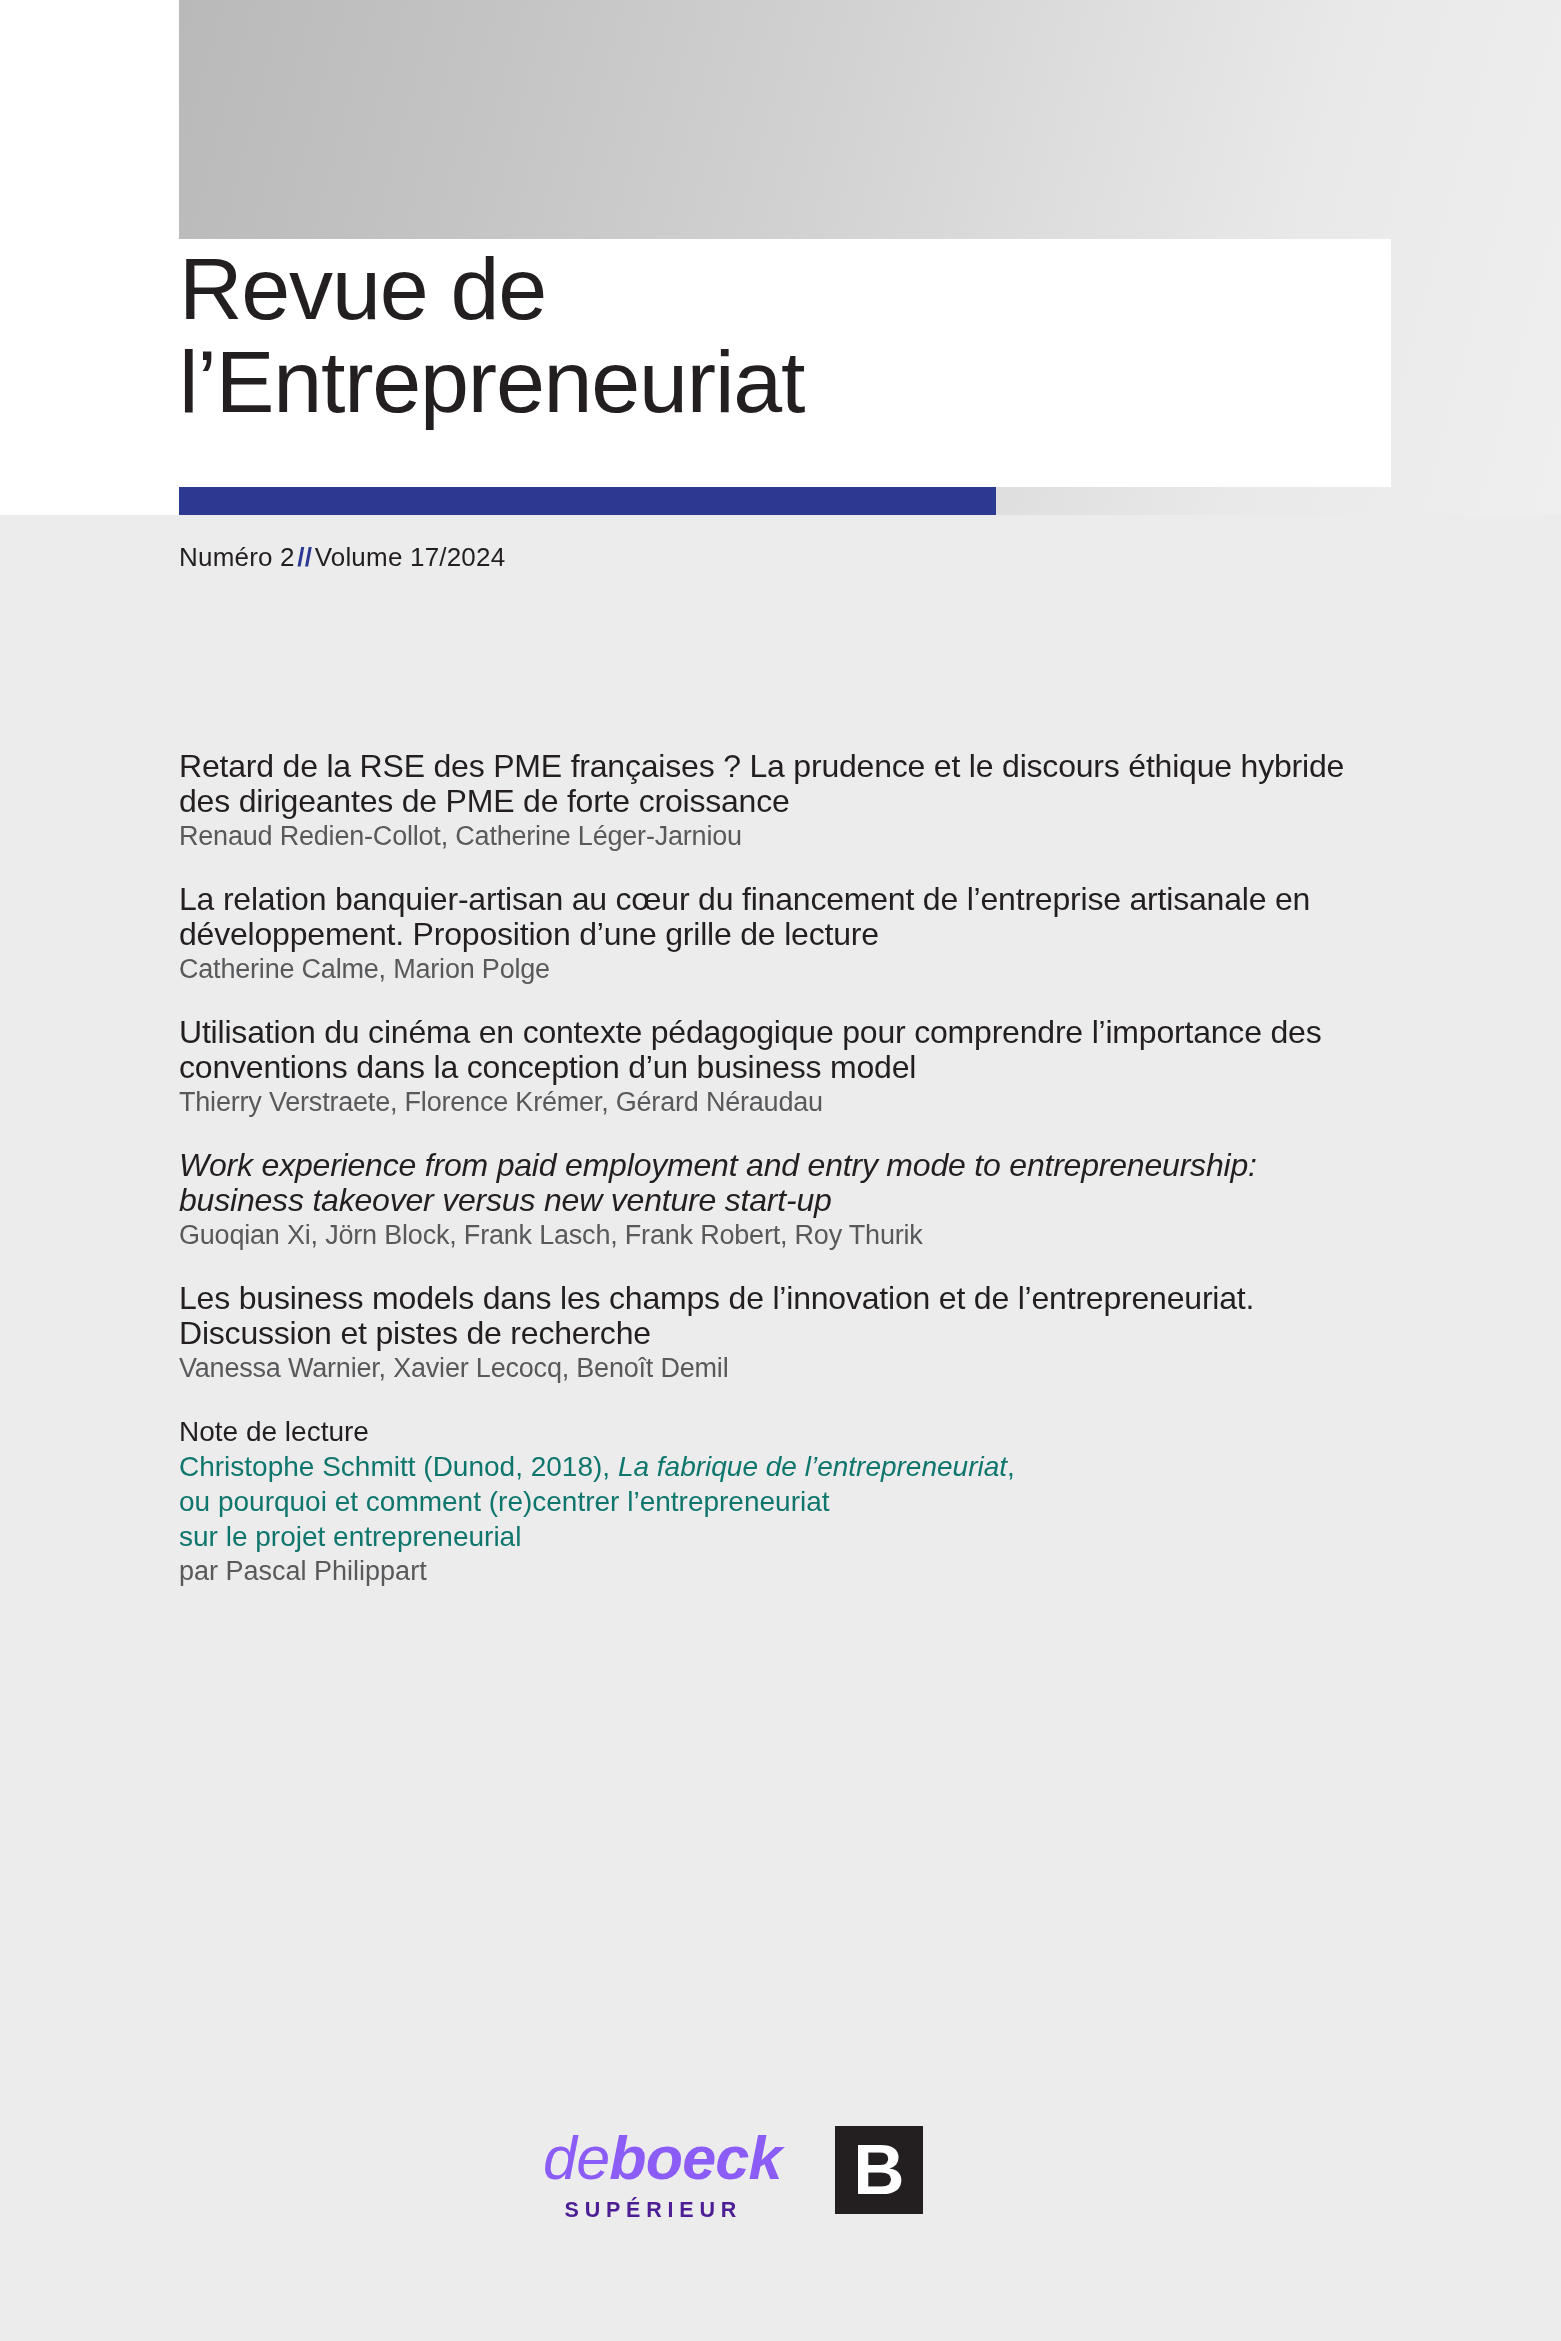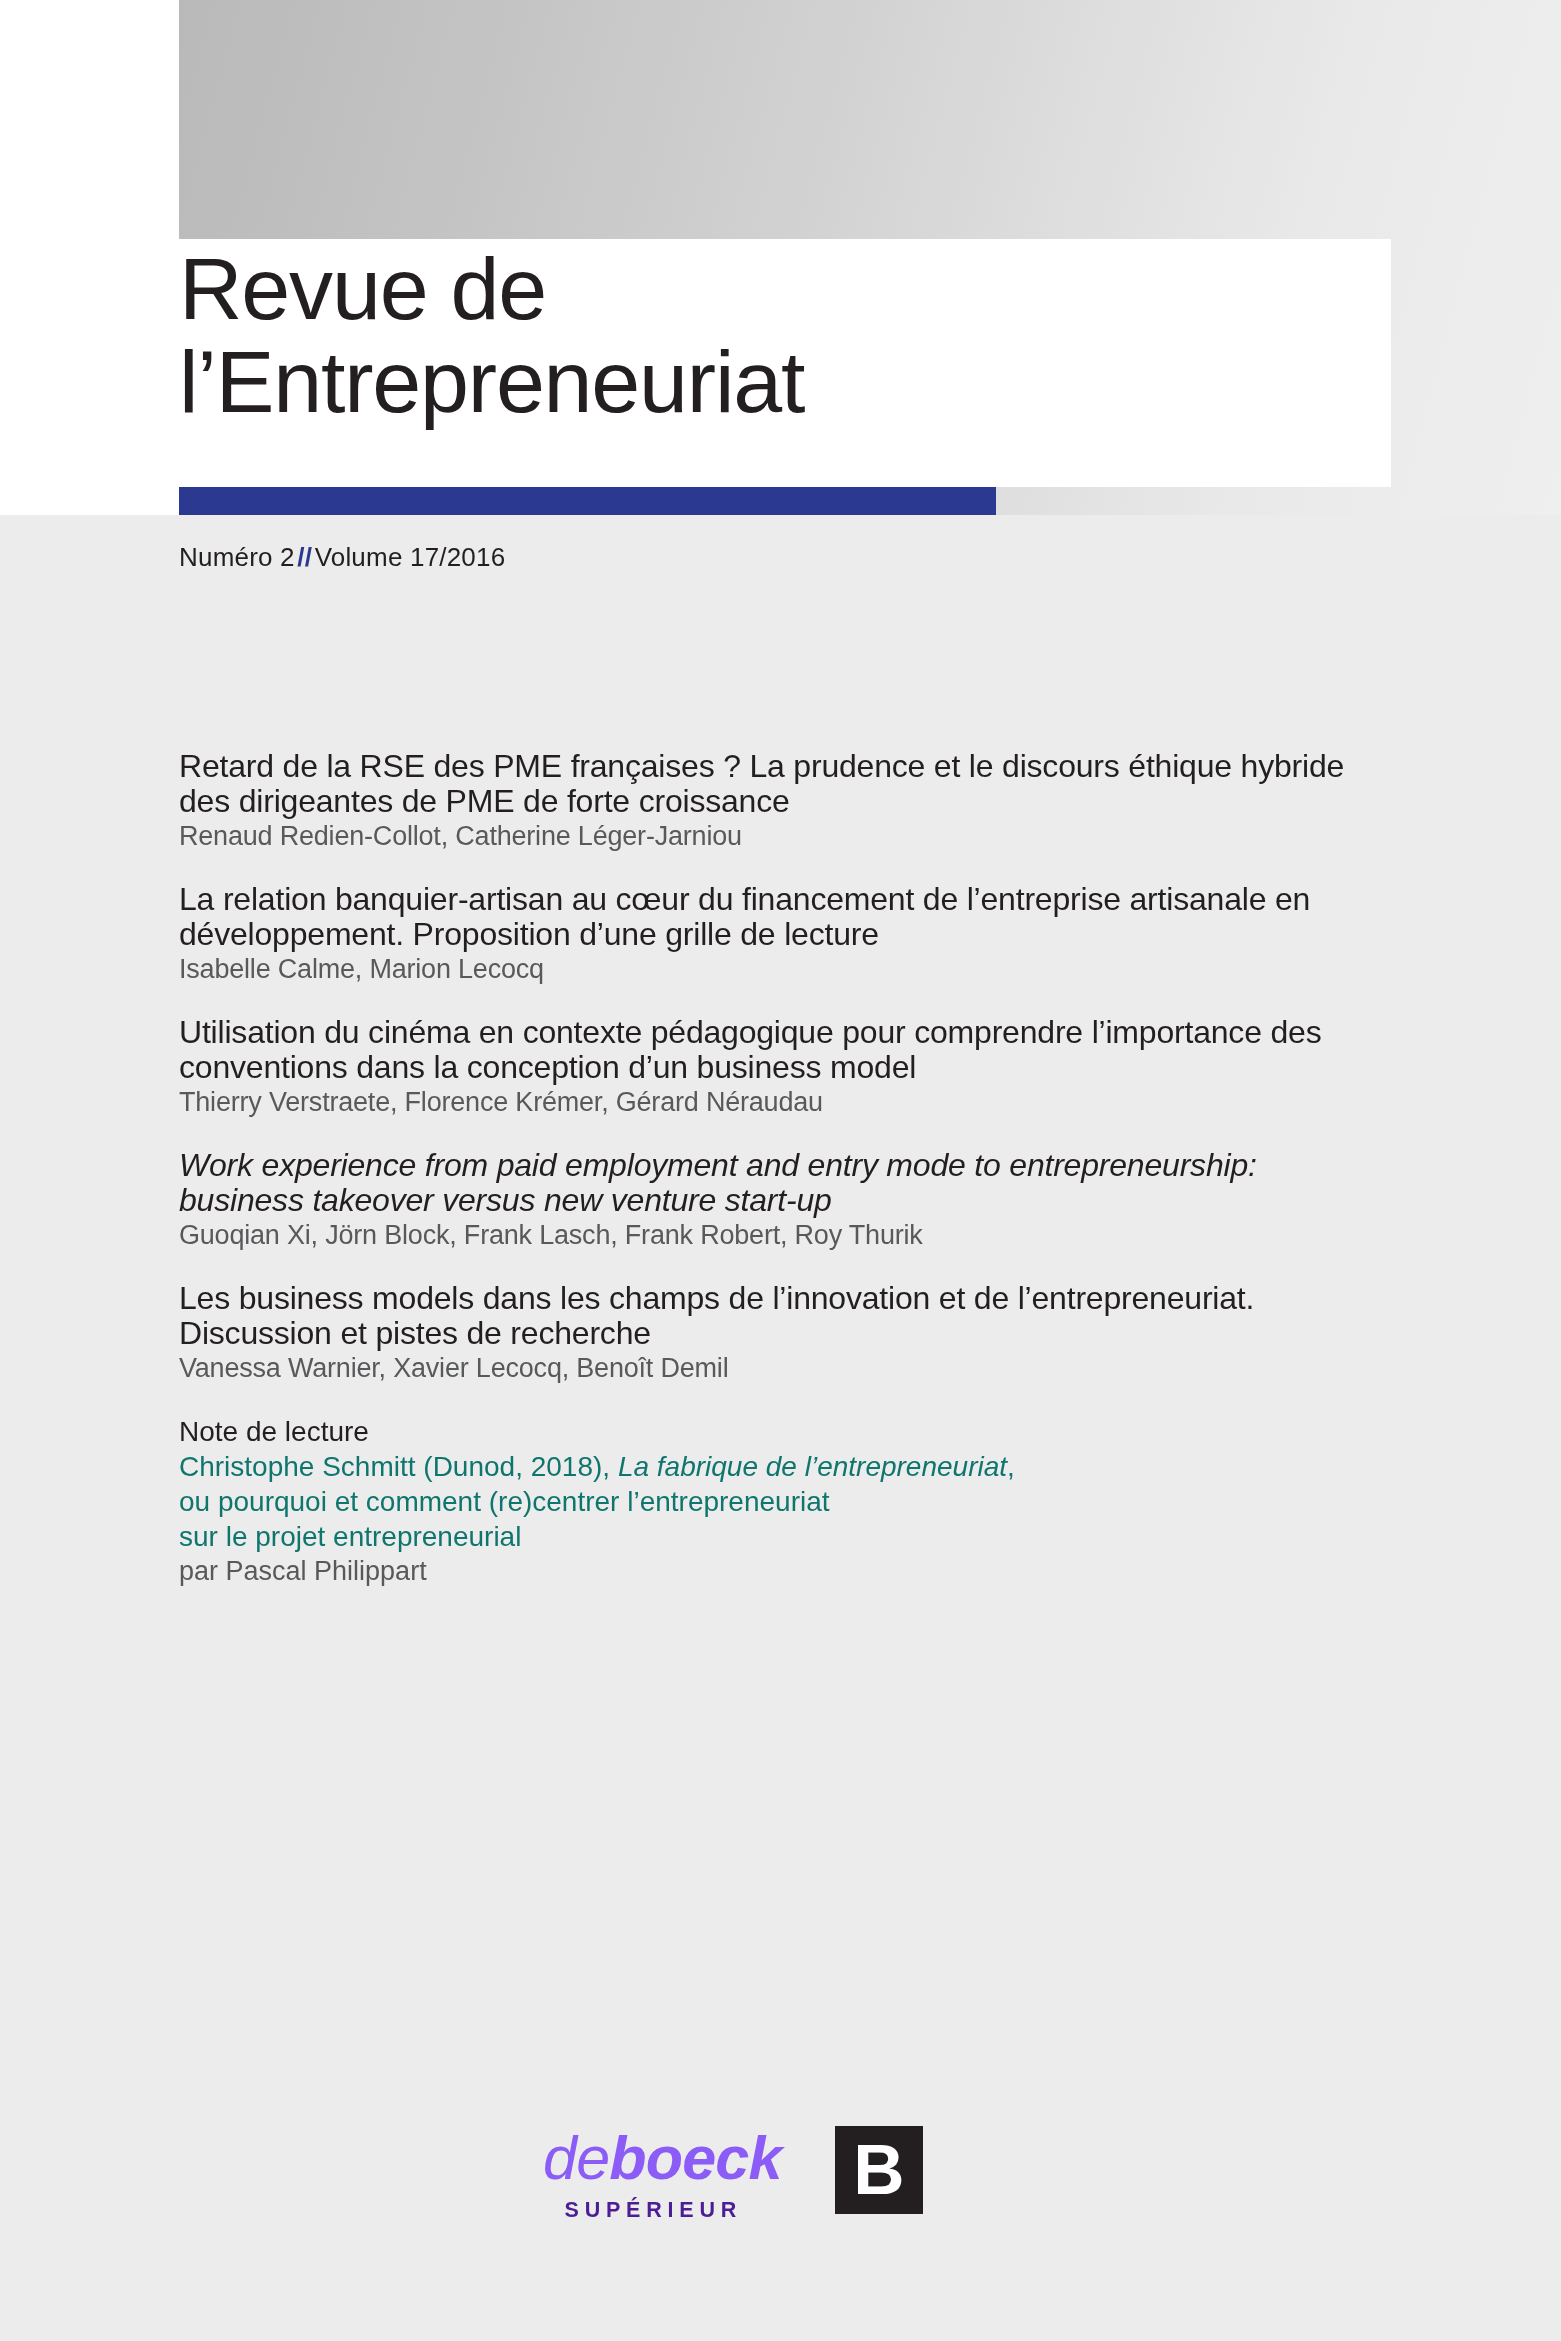--- a/index.html
+++ b/index.html
@@ -214,33 +214,33 @@
   <div class="journal-title">
     <span class="l1">Revue de</span>
     <span class="l2">l’Entrepreneuriat</span>
   </div>
 
   <div class="blue-rule"></div>
 
   <div class="lower-field"></div>
 
   <div class="issue-line">
-    <span>Numéro 2</span><span class="sep">//</span><span>Volume 17/2016</span>
+    <span>Numéro 2</span><span class="sep">//</span><span>Volume 17/2024</span>
   </div>
 
   <div class="toc">
 
     <div class="toc-entry">
       <div class="toc-title">Retard de la RSE des PME françaises ? La prudence et le discours éthique hybride des dirigeantes de PME de forte croissance</div>
       <div class="toc-authors">Renaud Redien-Collot, Catherine Léger-Jarniou</div>
     </div>
 
     <div class="toc-entry">
       <div class="toc-title">La relation banquier-artisan au cœur du financement de l’entreprise artisanale en développement. Proposition d’une grille de lecture</div>
-      <div class="toc-authors">Isabelle Calme, Marion Lecocq</div>
+      <div class="toc-authors">Catherine Calme, Marion Polge</div>
     </div>
 
     <div class="toc-entry">
       <div class="toc-title">Utilisation du cinéma en contexte pédagogique pour comprendre l’importance des conventions dans la conception d’un business model</div>
       <div class="toc-authors">Thierry Verstraete, Florence Krémer, Gérard Néraudau</div>
     </div>
 
     <div class="toc-entry">
       <div class="toc-title italic">Work experience from paid employment and entry mode to entrepreneurship: business takeover versus new venture start-up</div>
       <div class="toc-authors">Guoqian Xi, Jörn Block, Frank Lasch, Frank Robert, Roy Thurik</div>

